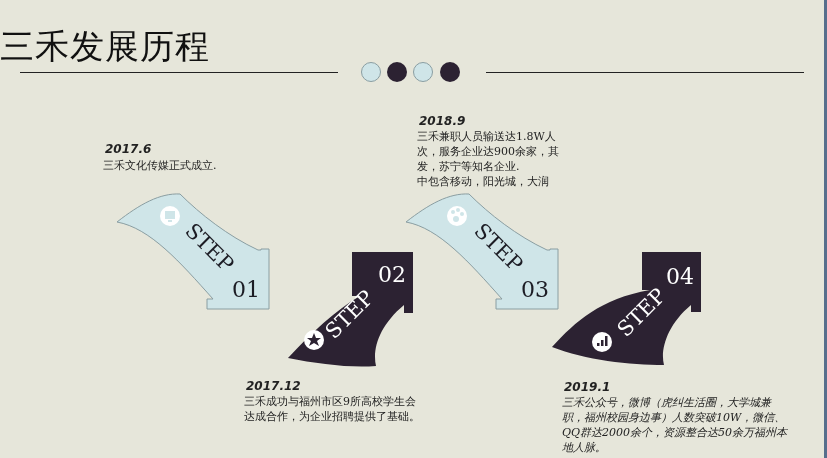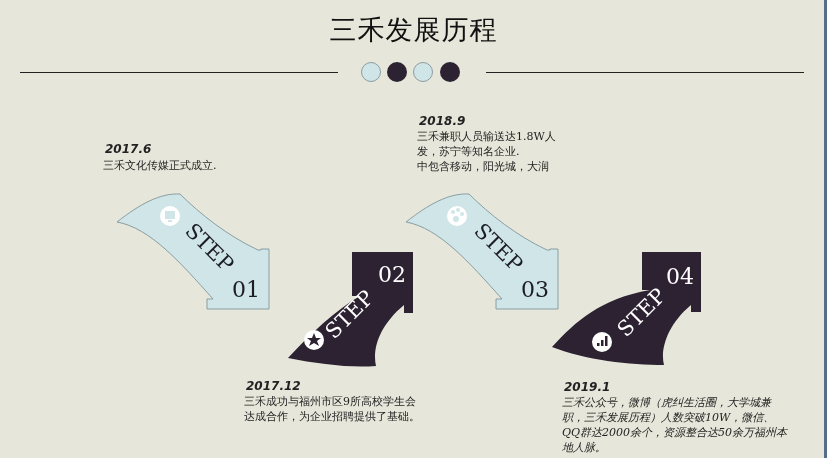--- a/index.html
+++ b/index.html
@@ -7,22 +7,22 @@
     width: 827px; height: 458px; overflow: hidden;
     background: #e6e6da;
     position: relative;
     font-family: "DejaVu Serif", "Liberation Serif", serif;
   }
   .edge-strip {
     position: absolute; right: 0; top: 0; width: 3px; height: 458px;
     background: #566e8c;
   }
   .title {
-    position: absolute; left: 0; top: 12px; width: 827px;
-    text-align: center; font-size: 27px; color: #111;
+    position: absolute; left: 0; top: 24px; width: 827px;
+    text-align: left; font-size: 34px; color: #111;
     font-family: "DejaVu Serif", "Liberation Serif", serif;
     letter-spacing: 1px;
   }
   .rule { position: absolute; top: 72px; height: 1px; background: #222; }
   .rule.left { left: 20px; width: 318px; }
   .rule.right { left: 486px; width: 318px; }
   .dot {
     position: absolute; top: 62px; width: 20px; height: 20px; border-radius: 50%;
     box-sizing: border-box;
   }
@@ -104,29 +104,30 @@
 </svg>
 
 <div class="date" style="left:105px; top:142px;">2017.6</div>
 <div class="desc" style="left:103px; top:158px;">
   <div>三禾文化传媒正式成立.</div>
 </div>
 
 <div class="date" style="left:419px; top:114px;">2018.9</div>
 <div class="desc" style="left:417px; top:129px;">
   <div>三禾兼职人员输送达1.8W人</div>
+  <div>次，服务企业达900余家，其</div>
   <div>发，苏宁等知名企业.</div>
   <div>中包含移动，阳光城，大润</div>
 </div>
 
 <div class="date" style="left:246px; top:379px;">2017.12</div>
 <div class="desc" style="left:244px; top:394px;">
   <div>三禾成功与福州市区9所高校学生会</div>
   <div>达成合作，为企业招聘提供了基础。</div>
 </div>
 
 <div class="date" style="left:564px; top:380px;">2019.1</div>
 <div class="desc" style="left:562px; top:395px;font-style:italic;">
   <div>三禾公众号，微博（虎纠生活圈，大学城兼</div>
-  <div>职，三禾发展历程）人数突破10W，微信、</div>
+  <div>职，福州校园身边事）人数突破10W，微信、</div>
   <div>QQ群达2000余个，资源整合达50余万福州本</div>
   <div>地人脉。</div>
 </div>
 
 </body></html>

